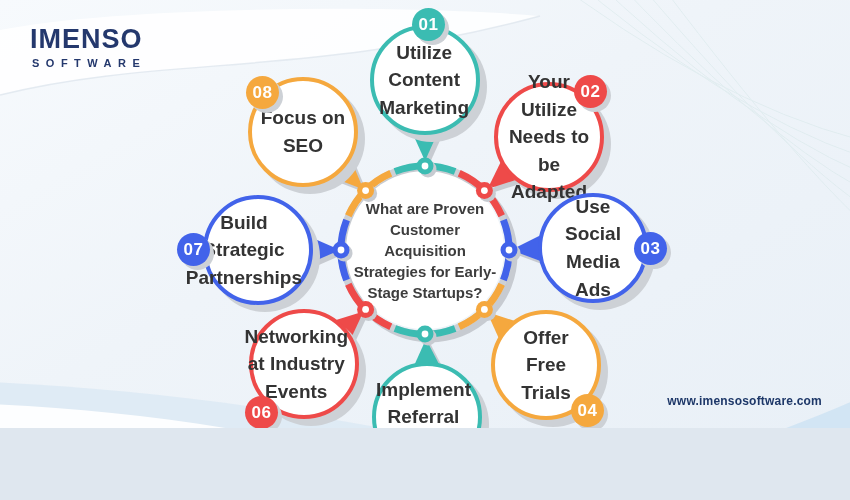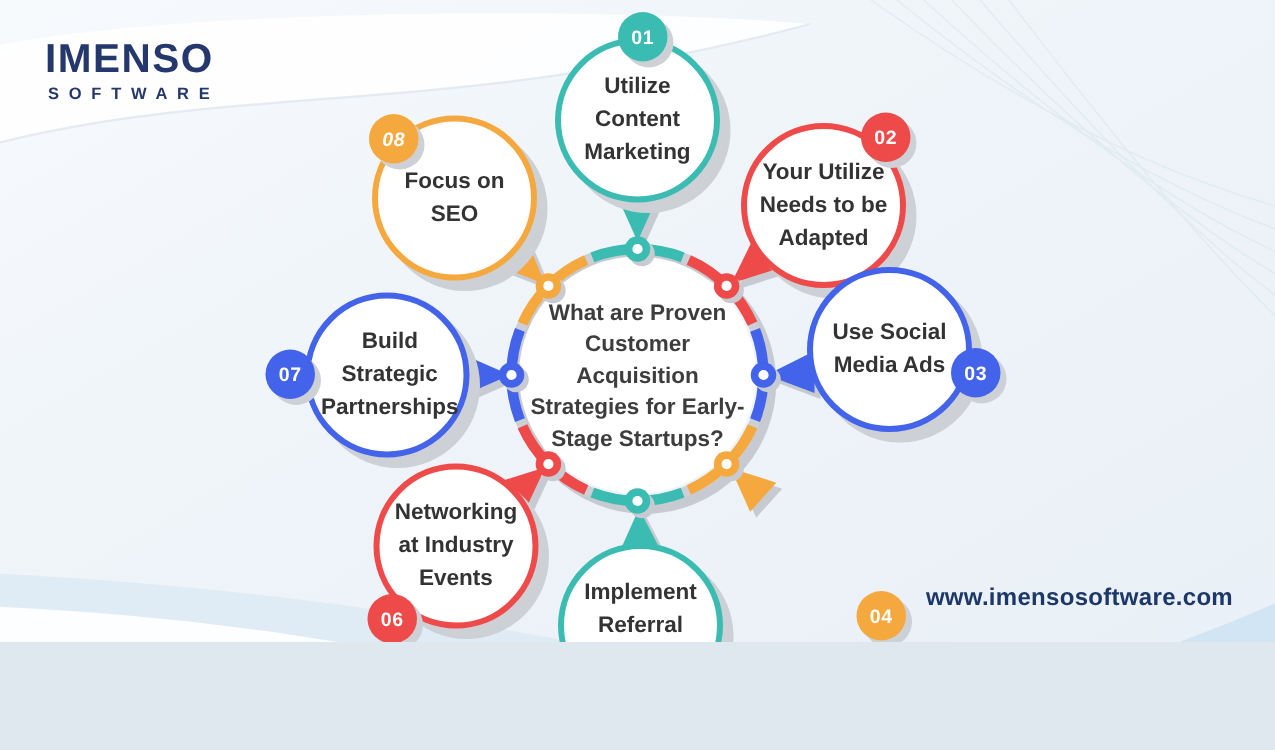--- a/index.html
+++ b/index.html
@@ -7,55 +7,55 @@
          background:linear-gradient(150deg,#f7fafd 0%,#eff4f9 45%,#e9f0f7 100%);}
   .bg-svg{position:absolute;left:0;top:0;z-index:0;}
 
   
   .logo{position:absolute;left:30px;top:26px;z-index:5;color:#24386d;}
   .logo .main{font-size:27px;font-weight:800;letter-spacing:1px;line-height:1;}
   .logo .sub{font-size:11px;font-weight:700;letter-spacing:6.5px;margin-top:4px;margin-left:2px;}
 
   
   .site{position:absolute;right:28px;bottom:20px;z-index:5;color:#1d3768;
-        font-size:16px;font-weight:600;letter-spacing:.2px;cursor:pointer;}
+        font-size:12px;font-weight:600;letter-spacing:.2px;cursor:pointer;}
 
   
   .center-text{position:absolute;left:345px;top:170px;width:160px;height:160px;z-index:3;
                display:flex;align-items:center;justify-content:center;text-align:center;
                font-size:15px;font-weight:700;color:#3d3d3d;line-height:1.4;padding:0 6px;box-sizing:border-box;}
 
   
   .sat{position:absolute;width:110px;height:110px;border-radius:50%;background:#fff;
        border:4px solid #999;box-sizing:border-box;z-index:2;
-       display:flex;align-items:center;justify-content:flex-start;text-align:center;
-       font-size:15px;font-weight:600;color:#333;line-height:1.45;padding:0 7px;
+       display:flex;align-items:center;justify-content:flex-end;text-align:center;
+       font-size:19px;font-weight:600;color:#333;line-height:1.45;padding:0 7px;
        box-shadow:7px 7px 0 #cdd1d6;}
   .sat-01{left:370px;top:25px;}
   .sat-02{left:494px;top:82px;}
-  .sat-03{left:538px;top:178px;}
+  .sat-03{left:538px;top:193px;}
   .sat-04{left:491px;top:310px;}
   .sat-05{left:372px;top:362px;}
   .sat-06{left:249px;top:309px;}
   .sat-07{left:203px;top:195px;}
   .sat-08{left:248px;top:77px;}
 
   
   .badge{position:absolute;width:33px;height:33px;border-radius:50%;z-index:4;background:#999;
          display:flex;align-items:center;justify-content:center;
-         color:#fff;font-size:13px;font-weight:800;letter-spacing:.5px;
+         color:#fff;font-size:17px;font-weight:800;letter-spacing:.5px;
          box-shadow:4px 4px 0 #cdd1d6;}
   .badge-01{left:412px;top:8px;}
   .badge-02{left:574px;top:75px;}
   .badge-03{left:634px;top:232px;}
   .badge-04{left:571px;top:394px;}
   .badge-05{left:412px;top:461px;}
   .badge-06{left:245px;top:396px;}
   .badge-07{left:177px;top:233px;}
-  .badge-08{left:246px;top:76px;font-style:italic;}
+  .badge-08{left:246px;top:76px;}
 </style>
 </head>
 <body>
 
 <div class="stage">
 
   <svg class="bg-svg" width="850" height="500" viewBox="0 0 850 500">
 
     <path d="M0,95 C160,55 310,78 540,16 C400,4 120,6 0,30 Z" fill="#ffffff" opacity="0.85"></path>
     <path d="M0,95 C160,55 310,78 540,16" stroke="#dfe6ee" stroke-width="1.5" fill="none" opacity="0.8"></path>
@@ -158,20 +158,23 @@
 
   <div class="sat sat-01" style="border-color: rgb(59, 188, 178);">
       <span>Utilize Content Marketing</span>
     </div>
   <div class="sat sat-02" style="border-color: rgb(238, 74, 73);">
       <span>Your Utilize Needs to be Adapted</span>
     </div>
   <div class="sat sat-03" style="border-color: rgb(66, 99, 234);">
       <span>Use Social Media Ads</span>
     </div>
+  <div class="sat sat-04" style="border-color: rgb(245, 168, 62);">
+      <span>Offer Free Trials</span>
+    </div>
   <div class="sat sat-05" style="border-color: rgb(59, 188, 178);">
       <span>Implement Referral Programs</span>
     </div>
   <div class="sat sat-06" style="border-color: rgb(238, 74, 73);">
       <span>Networking at Industry Events</span>
     </div>
   <div class="sat sat-08" style="border-color: rgb(245, 168, 62);">
       <span>Focus on SEO</span>
     </div>
   <div class="sat sat-07" style="border-color: rgb(66, 99, 234);">

